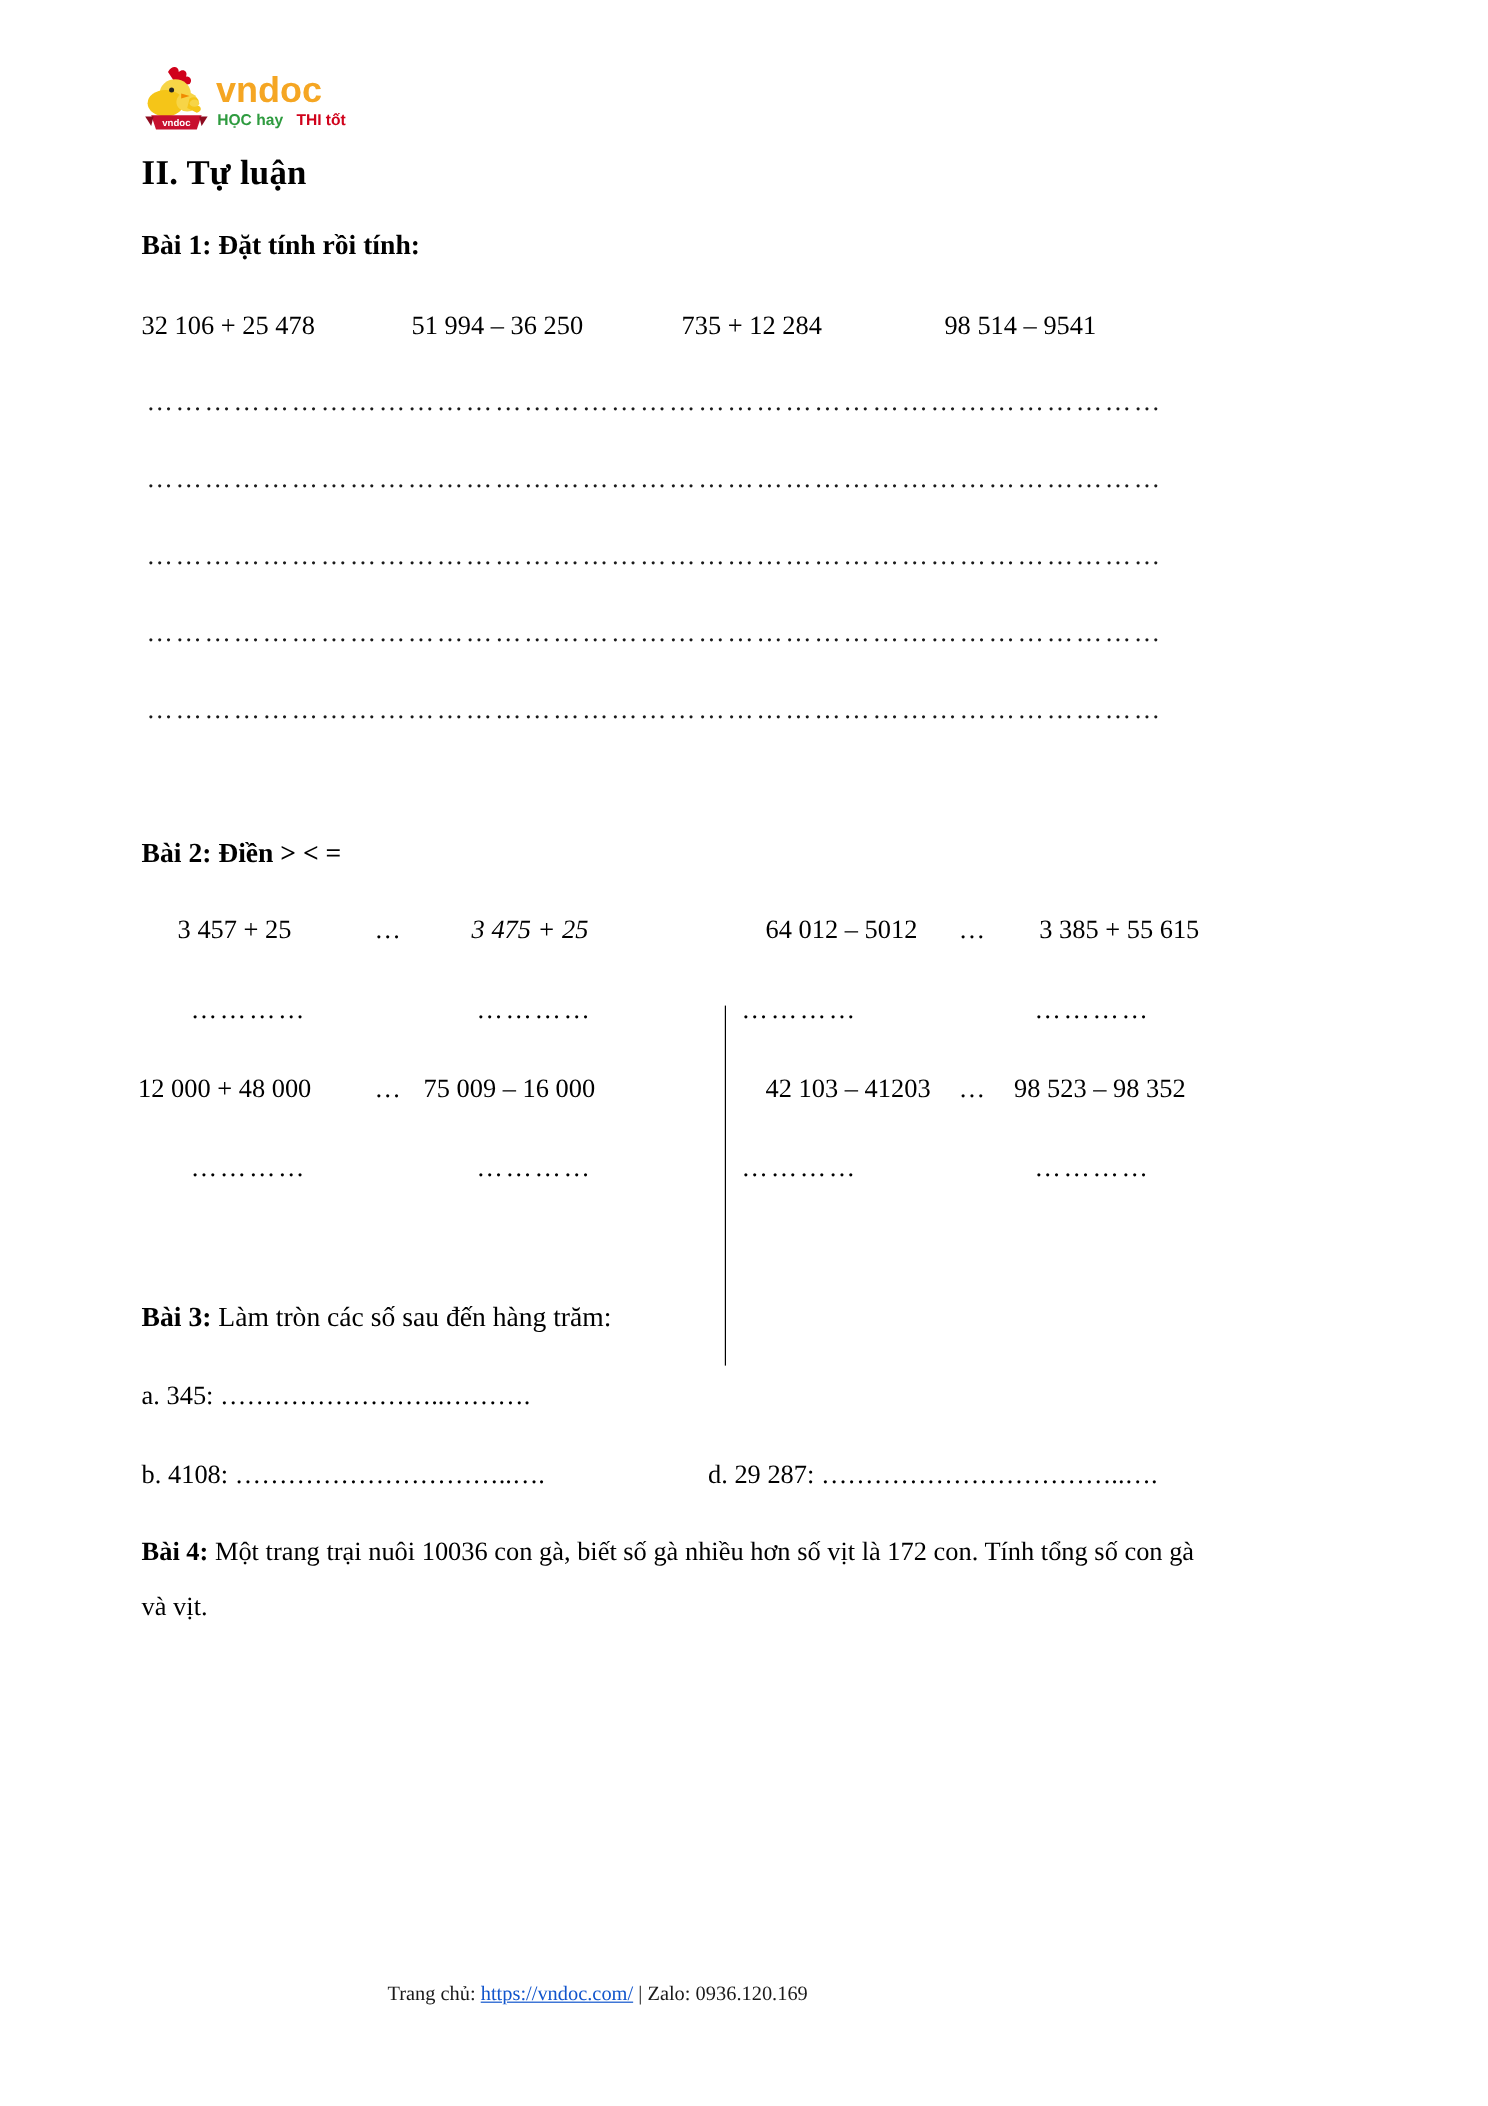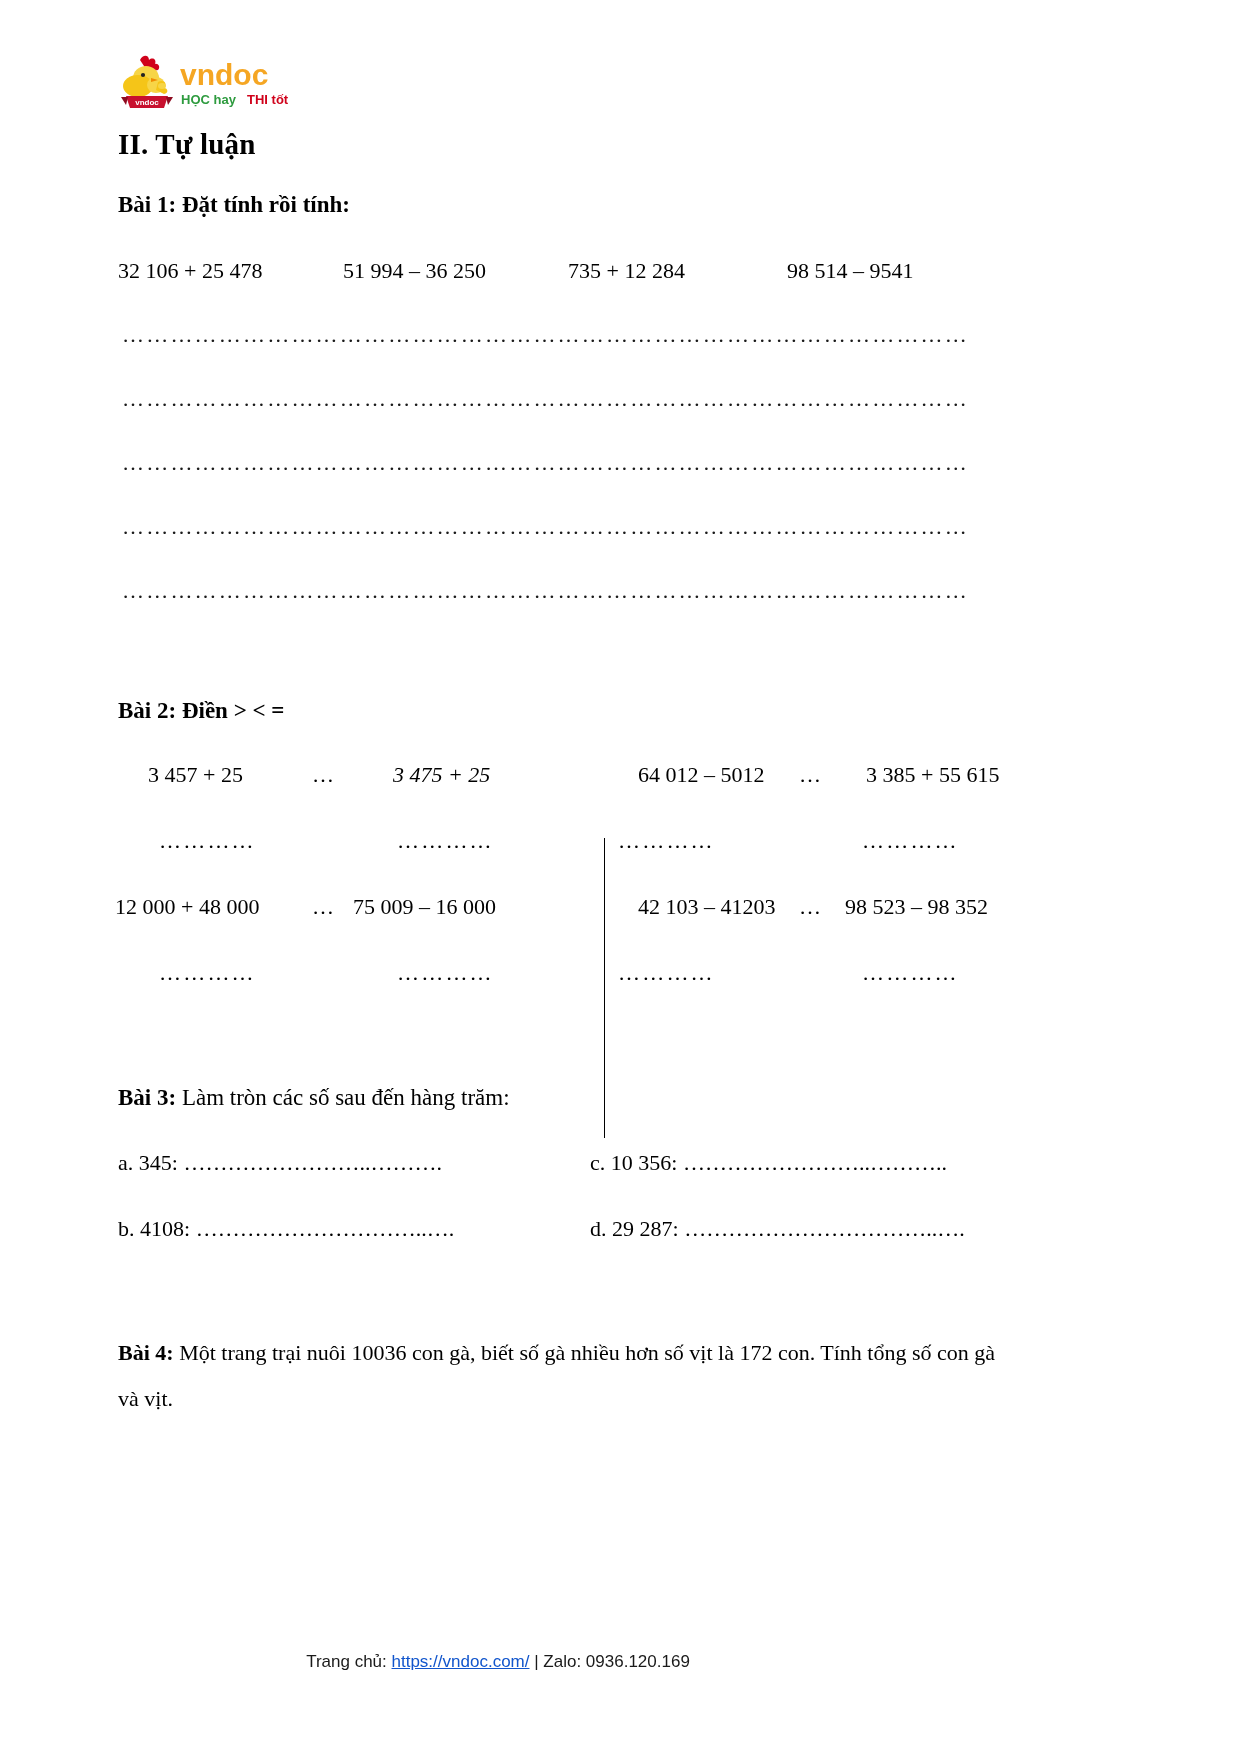--- a/index.html
+++ b/index.html
@@ -109,21 +109,21 @@
   }
   .b4 .lbl { font-weight: bold; }
 
   
   .footer {
     position: absolute;
     left: 0;
     top: 1652px;
     width: 996px;
     text-align: center;
-    font-family: Liberation Sans, sans-serif;
+    font-family: Liberation Serif, serif;
     font-size: 17px;
     color: #1a1a1a;
   }
   .footer a {
     color: #1155cc;
     text-decoration: underline;
   }
 </style>
 </head>
 <body>
@@ -203,34 +203,30 @@
 
   <div class="bai-title" style="top:1085px;text-align:center;">
     <span class="lbl">Bài 3:</span>
     <span class="rest">Làm tròn các số sau đến hàng trăm:</span>
   </div>
 
   <div class="b3" style="left:118px; top:1150px;">
     <span>a. 345:</span>
     <span>……………………..……….</span>
   </div>
-  <div class="b3" style="left:590px; top:1150px;">
-    <span>c. 10 356:</span>
-    <span>……………………..………..</span>
-  </div>
   <div class="b3" style="left:118px; top:1216px;">
     <span>b. 4108:</span>
     <span>…………………………..….</span>
   </div>
   <div class="b3" style="left:590px; top:1216px;">
     <span>d. 29 287:</span>
     <span>……………………………..….</span>
   </div>
 
-  <div class="b4" style="top:1330px;">
+  <div class="b4" style="top:1270px;">
     <span class="lbl">Bài 4:</span>
     <span>Một trang trại nuôi 10036 con gà, biết số gà nhiều hơn số vịt là 172 con. Tính tổng số con gà và vịt.</span>
   </div>
 
   <div class="footer">
     <span>Trang chủ:</span>
     <a href="#">https://vndoc.com/</a>
     <span>| Zalo: 0936.120.169</span>
   </div>
 

